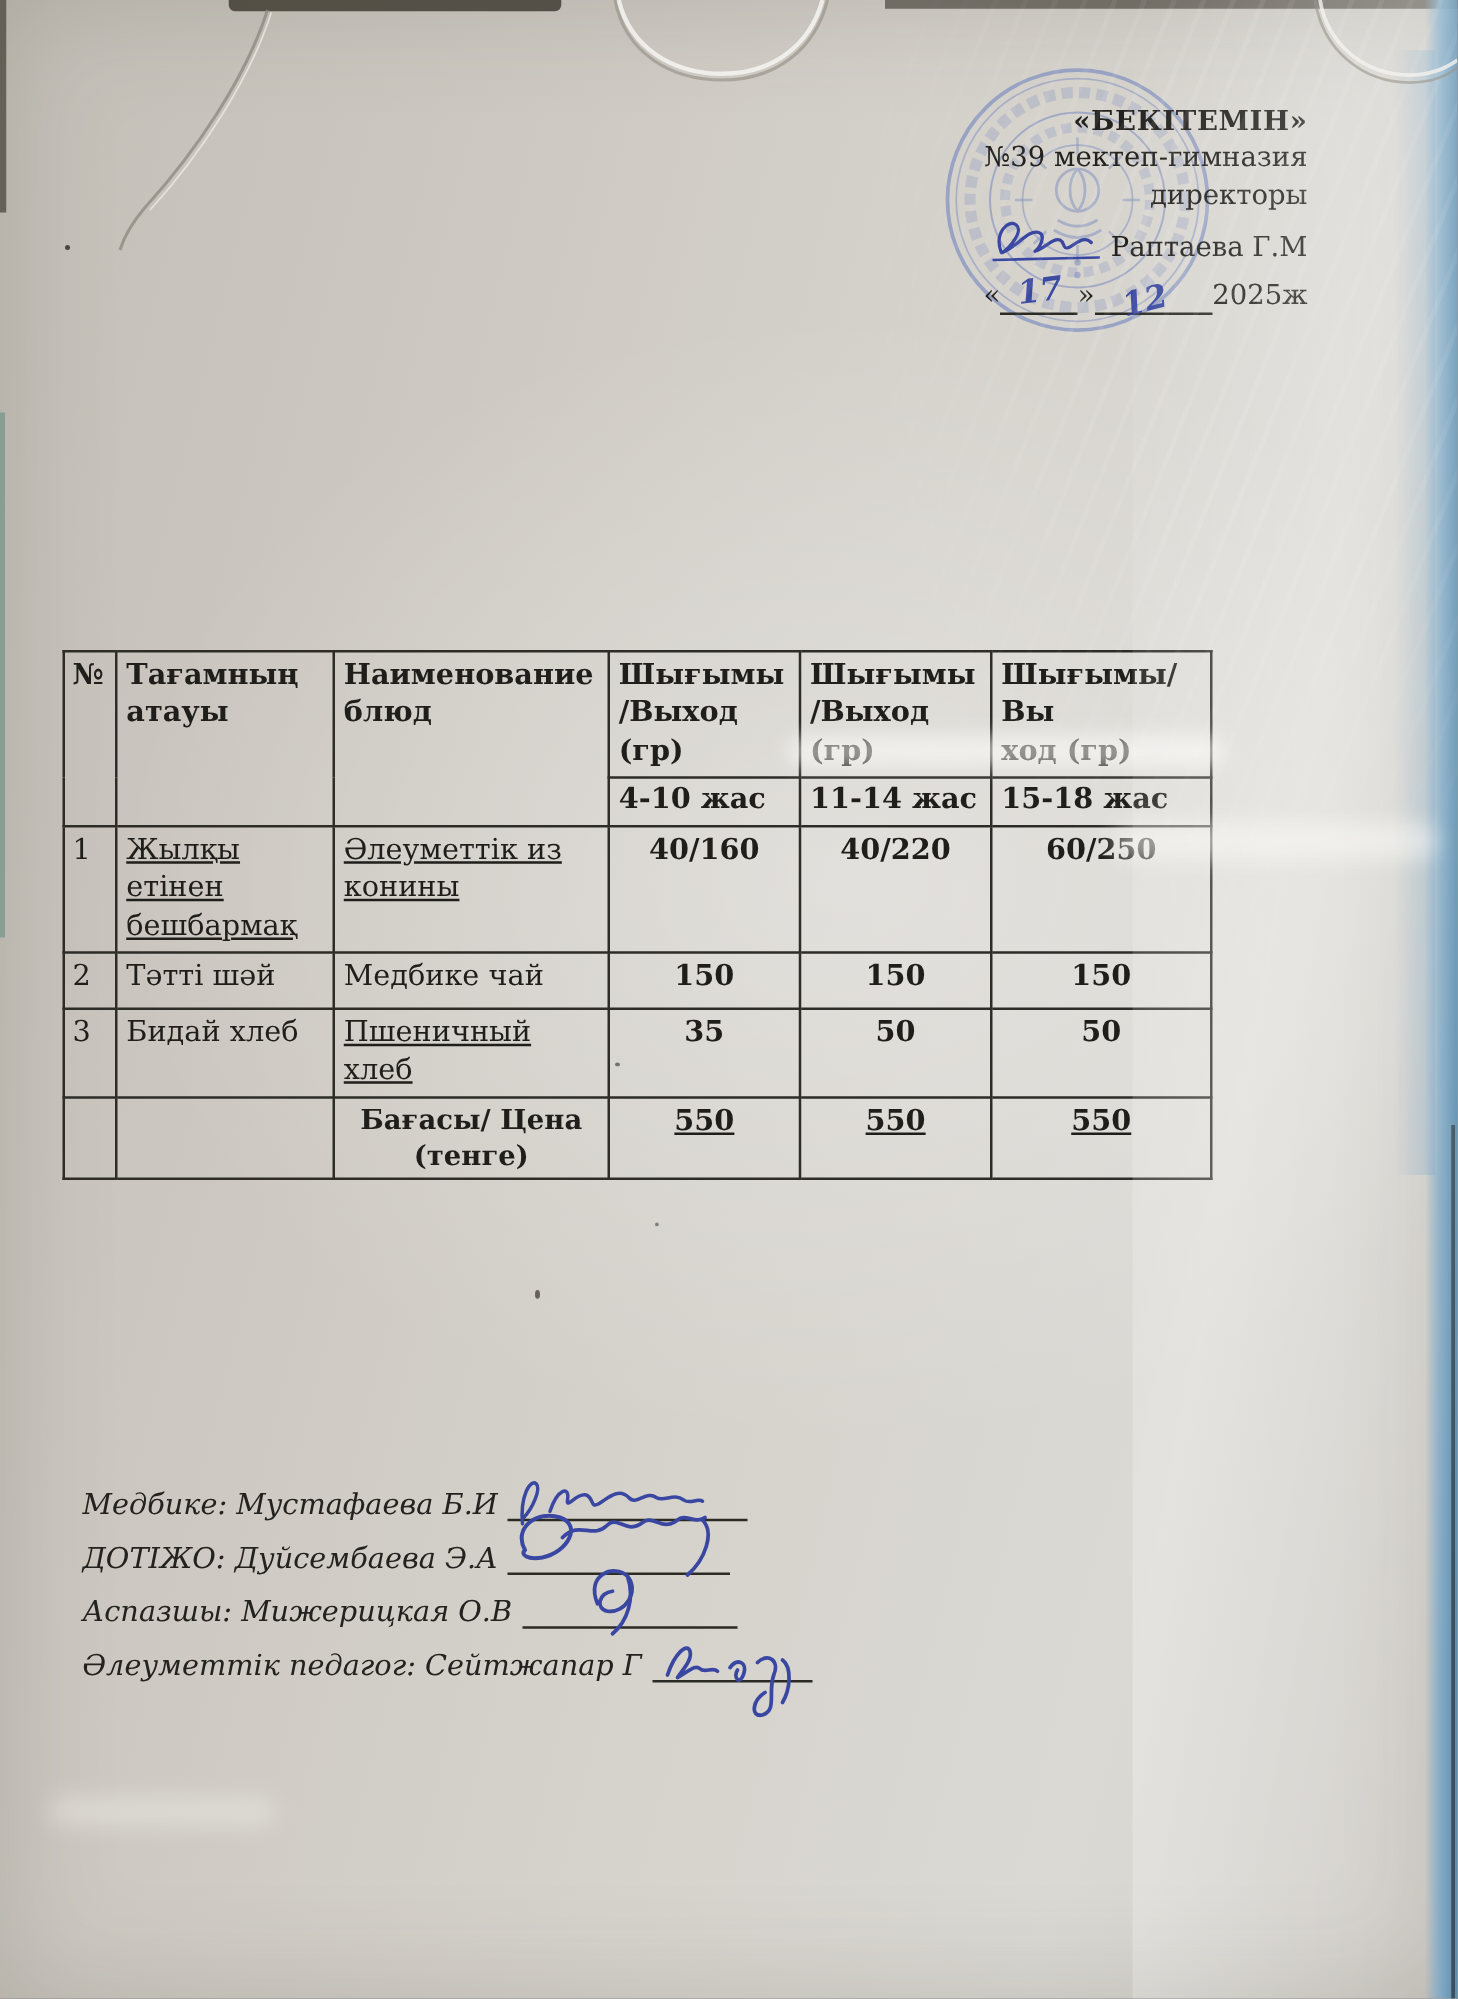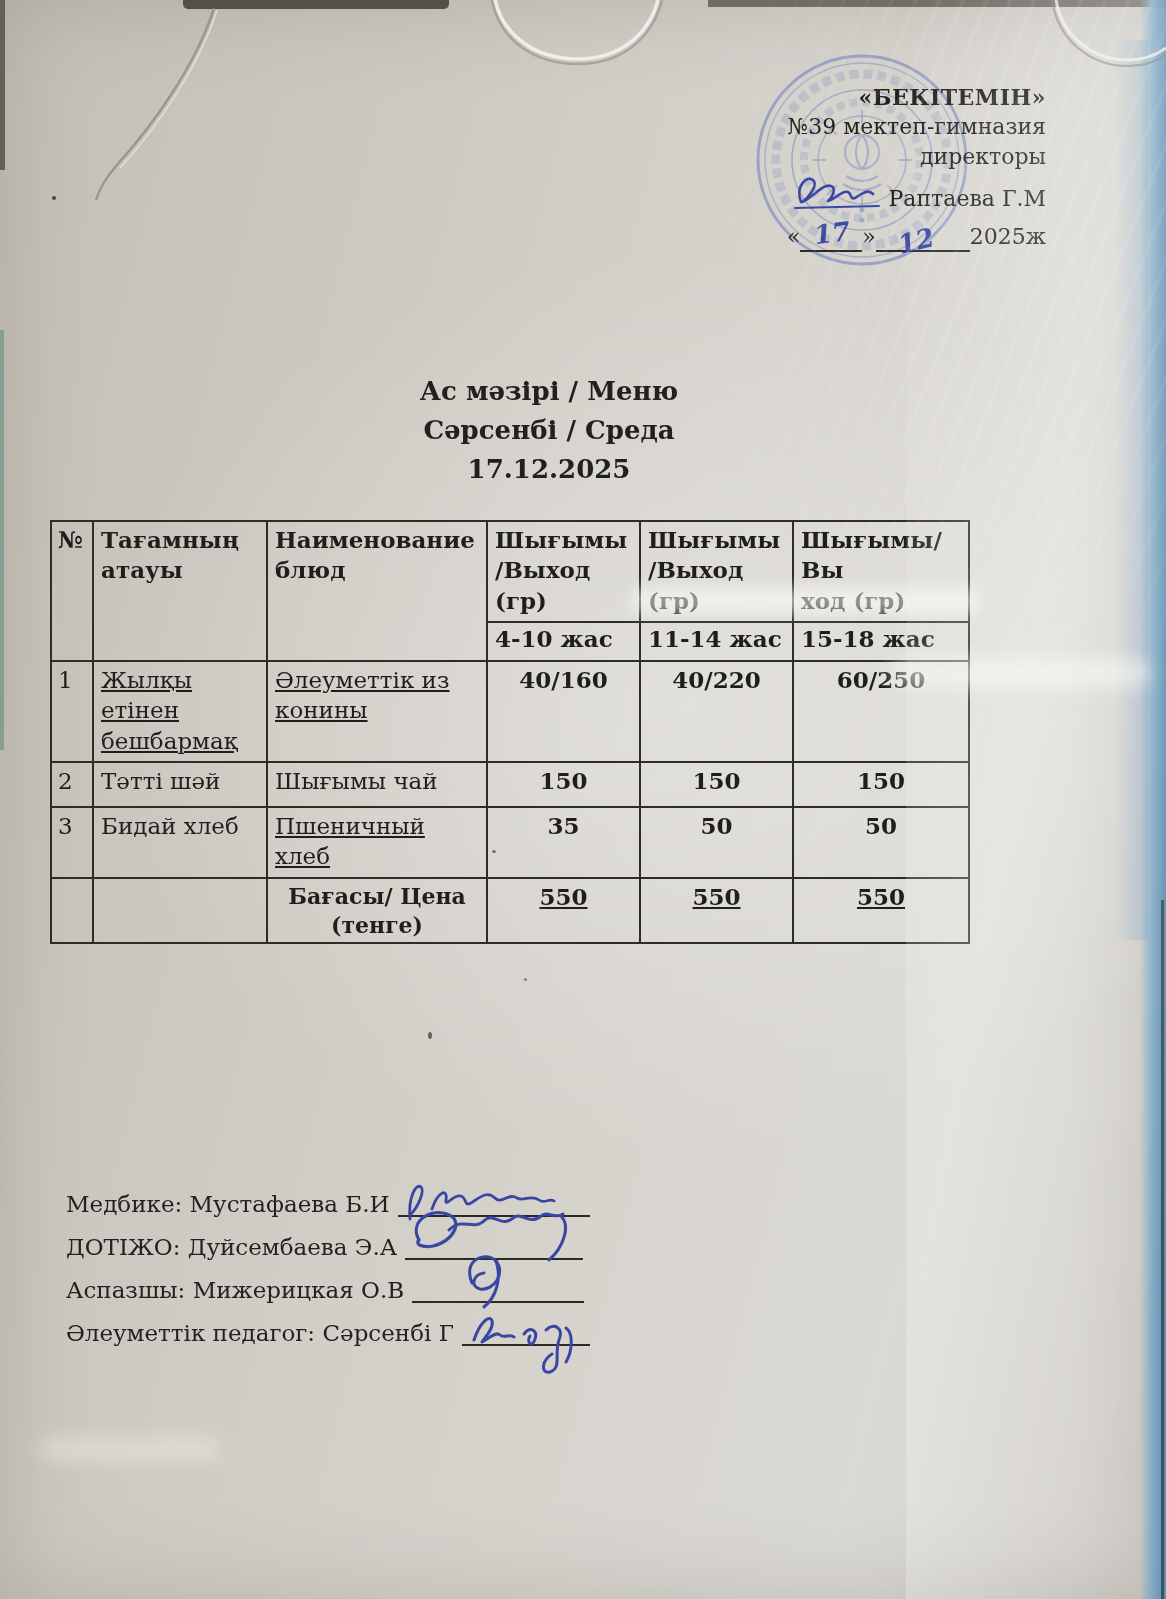--- a/index.html
+++ b/index.html
@@ -55,21 +55,21 @@
   .mt td{border:2px solid #2e2c27;vertical-align:top;padding:3px 7px 2px 7px;line-height:1.32;color:#1f1e1a;}
   .mt .hdr{font-weight:bold;white-space:pre-line;}
   .mt .age{font-weight:bold;height:34px;padding-top:1px;}
   .mt .val{text-align:center;font-weight:bold;}
   .mt .num{padding-left:6px;}
   .mt .pre{white-space:pre-line;text-decoration:underline;}
   .mt .price-label{font-weight:bold;text-align:center;white-space:pre-line;font-size:22px;}
   .mt .price-val{text-align:center;font-weight:bold;text-decoration:underline;}
   
   .sigs{position:absolute;left:66px;top:1174px;font-size:23px;color:#23221e;}
-  .sig-row{display:flex;align-items:flex-end;height:43px;white-space:nowrap;}
+  .sig-row{display:flex;align-items:flex-end;height:43px;white-space:nowrap;font-style:italic;}
   .sig-line{display:inline-block;border-bottom:2px solid #2b2a25;height:30px;margin-left:8px;position:relative;}
   .sig-line svg{position:absolute;left:0;bottom:-8px;overflow:visible;}
   .ink{stroke:#3a47a2;fill:none;stroke-linecap:round;stroke-linejoin:round;}
 </style>
 </head>
 <body>
 
 <div class="photo">
 
   <div class="edge-top-a"></div>
@@ -121,25 +121,20 @@
         <span class="hand hand-day">17</span>
       </span>
       <span>»</span>
       <span class="uline u-month">
         <span class="hand hand-month">12</span>
       </span>
       <span>2025ж</span>
     </div>
   </div>
 
-  <div class="title">
-    <div>Ас мәзірі / Меню</div>
-    <div>Сәрсенбі / Среда</div>
-    <div>17.12.2025</div>
-  </div>
 
   <table class="mt">
     <colgroup>
       <col style="width:42px">
         <col style="width:174px">
         <col style="width:220px">
       <col style="width:153px">
         <col style="width:153px">
         <col style="width:176px">
     </colgroup>
@@ -169,21 +164,21 @@
 бешбармақ</td>
       <td class="pre">Әлеуметтік из
 конины</td>
       <td class="val">40/160</td>
       <td class="val">40/220</td>
       <td class="val">60/250</td>
     </tr>
     <tr>
       <td class="num" style="height:38px">2</td>
       <td>Тәтті шәй</td>
-      <td>Шығымы чай</td>
+      <td>Медбике чай</td>
       <td class="val">150</td>
       <td class="val">150</td>
       <td class="val">150</td>
     </tr>
     <tr>
       <td class="num" style="height:64px">3</td>
       <td>Бидай хлеб</td>
       <td class="pre">Пшеничный
 хлеб</td>
       <td class="val">35</td>
@@ -225,21 +220,21 @@
     <div class="sig-row">
       <span>Аспазшы: Мижерицкая О.В</span>
       <span class="sig-line" style="width:172px">
         <svg width="130" height="58" viewBox="0 0 130 58">
           <path class="ink" stroke-width="3" d="M60 32 C50 8 74 0 84 10 C94 22 82 40 68 38 C58 36 61 23 72 22"></path>
           <path class="ink" stroke-width="3" d="M84 10 C90 28 84 46 72 56"></path>
         </svg>
       </span>
     </div>
     <div class="sig-row">
-      <span>Әлеуметтік педагог: Сәрсенбі Г</span>
+      <span>Әлеуметтік педагог: Сейтжапар Г</span>
       <span class="sig-line" style="width:128px">
         <svg width="140" height="70" viewBox="0 0 140 70" style="bottom:-30px">
           <path class="ink" stroke-width="3" d="M12 36 C18 18 28 10 30 17 C32 24 24 32 20 38 C28 34 34 27 38 31 C42 35 48 29 52 33"></path>
           <path class="ink" stroke-width="3" d="M62 30 C68 22 76 26 73 35 C70 45 64 38 68 32"></path>
           <path class="ink" stroke-width="3" d="M84 26 C92 18 102 24 97 36 C92 50 100 64 88 68 C78 70 80 56 90 50"></path>
           <path class="ink" stroke-width="3" d="M104 24 C112 30 110 48 104 58"></path>
         </svg>
       </span>
     </div>
   </div>

